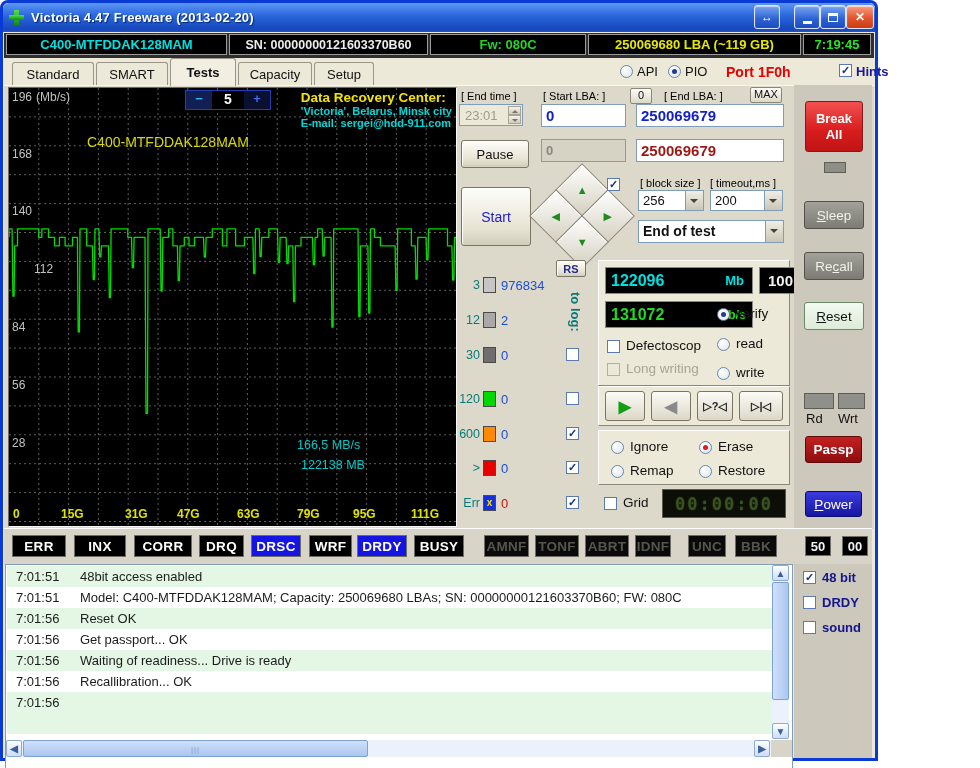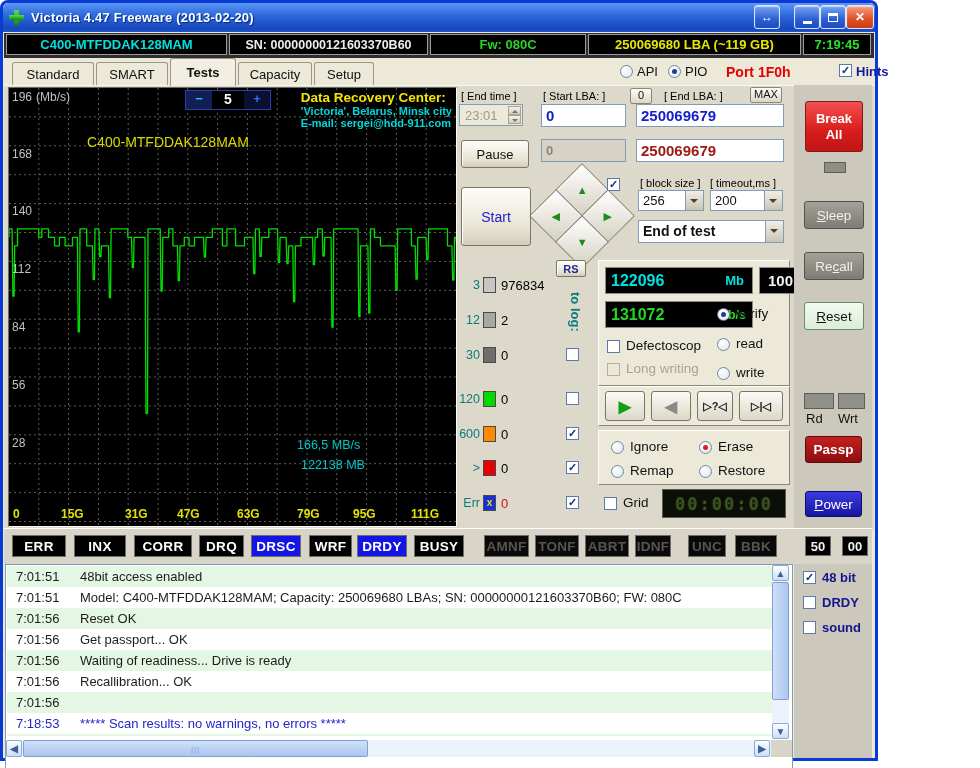--- a/index.html
+++ b/index.html
@@ -97,21 +97,21 @@
   #nav-up{left:27px;top:1px;}#nav-left{left:1px;top:27px;}#nav-right{left:53px;top:27px;}#nav-down{left:27px;top:53px;}
   .combo{position:absolute;background:#fff;border:1px solid #7f9db9;display:flex;box-sizing:border-box;}
   .combo .val{flex:1;font-size:13px;padding:2px 0 0 4px;color:#111;}
   .combo .val.bold{font-weight:bold;font-size:14px;}
   .combo .cbtn{width:17px;background:linear-gradient(#f0eee6,#cac6b6);border-left:1px solid #7f9db9;position:relative;}
   .combo .cbtn::before{content:"";position:absolute;left:4px;top:8px;border:4px solid transparent;border-top-color:#44423a;}
   
   .histlab{position:absolute;width:24px;text-align:right;color:#0a7a7a;font-size:12.5px;}
   .histsq{position:absolute;width:13px;height:16px;border:1px solid #4a4a4a;box-sizing:border-box;
     text-align:center;font-size:10px;font-weight:bold;color:#ffe000;line-height:14px;}
-  .histcnt{position:absolute;font-size:13px;color:#000000;}
+  .histcnt{position:absolute;font-size:13px;color:#1d4ed8;}
   .histcnt.red{color:#d01010;}
   #btn-rs{left:556px;top:260px;width:30px;height:17px;font-size:11px;color:#202a90;font-weight:bold;border-radius:2px;}
   #to-log{left:568px;top:292px;writing-mode:vertical-rl;color:#0a7a7a;font-weight:bold;font-size:13px;}
   
   .panel3d{position:absolute;background:#ece9d8;border-top:1px solid #ffffff;border-left:1px solid #ffffff;
     border-right:1px solid #8a8678;border-bottom:1px solid #8a8678;box-sizing:border-box;}
   #readout{left:598px;top:260px;width:192px;height:126px;}
   .led{position:absolute;background:#000;border:1px solid #8a8a8a;box-sizing:border-box;display:flex;align-items:center;}
   #disp-mb{left:6px;top:6px;width:148px;height:27px;}
   #disp-mb .v{color:#00e0e0;font-weight:bold;font-size:16px;padding-left:5px;flex:1;}
@@ -265,21 +265,21 @@
       <div id="banner-line1">Data Recovery Center:</div>
       <div id="banner-line2">'Victoria', Belarus, Minsk city</div>
       <div id="banner-line3">E-mail: sergei@hdd-911.com</div>
     </div>
     <span id="graph-model">C400-MTFDDAK128MAM</span>
     <span id="ov-speed">166,5 MB/s</span>
     <span id="ov-pos">122138 MB</span>
   <span class="ylab" style="top: 2px;">196</span>
       <span class="ylab" style="top: 59px;">168</span>
       <span class="ylab" style="top: 116px;">140</span>
-      <span class="ylab" style="top: 174px;">112</span>
+      <span class="ylab" style="top: 174px; padding-left: 22px;">112</span>
       <span class="ylab" style="top: 232px;">84</span>
       <span class="ylab" style="top: 290px;">56</span>
       <span class="ylab" style="top: 348px;">28</span>
       <span class="xlab" style="left: 4px;">0</span>
       <span class="xlab" style="left: 52px;">15G</span>
       <span class="xlab" style="left: 116px;">31G</span>
       <span class="xlab" style="left: 168px;">47G</span>
       <span class="xlab" style="left: 228px;">63G</span>
       <span class="xlab" style="left: 288px;">79G</span>
       <span class="xlab" style="left: 344px;">95G</span>
@@ -484,24 +484,20 @@
           <span class="t">7:01:56</span>
           <span class="x">Waiting of readiness... Drive is ready</span>
         </div>
         <div class="lrow">
           <span class="t">7:01:56</span>
           <span class="x">Recallibration... OK</span>
         </div>
         <div class="lrow pale">
           <span class="t">7:01:56</span>
         </div>
-        <div class="lrow blue">
-          <span class="t">7:18:53</span>
-          <span class="x">***** Scan results: no warnings, no errors *****</span>
-        </div>
         <div class="lrow pale">
           <span class="t"></span>
           <span class="x"></span>
         </div>
       </div>
   </div>
   <div class="abs" id="vtrack">
     <div class="sb-arrow" style="left:0;top:0;width:17px;height:16px;">▲</div>
     <div class="sb-thumb" style="left:0;top:17px;width:17px;height:118px;"></div>
     <div class="sb-arrow" style="left:0;top:158px;width:17px;height:16px;">▼</div>

